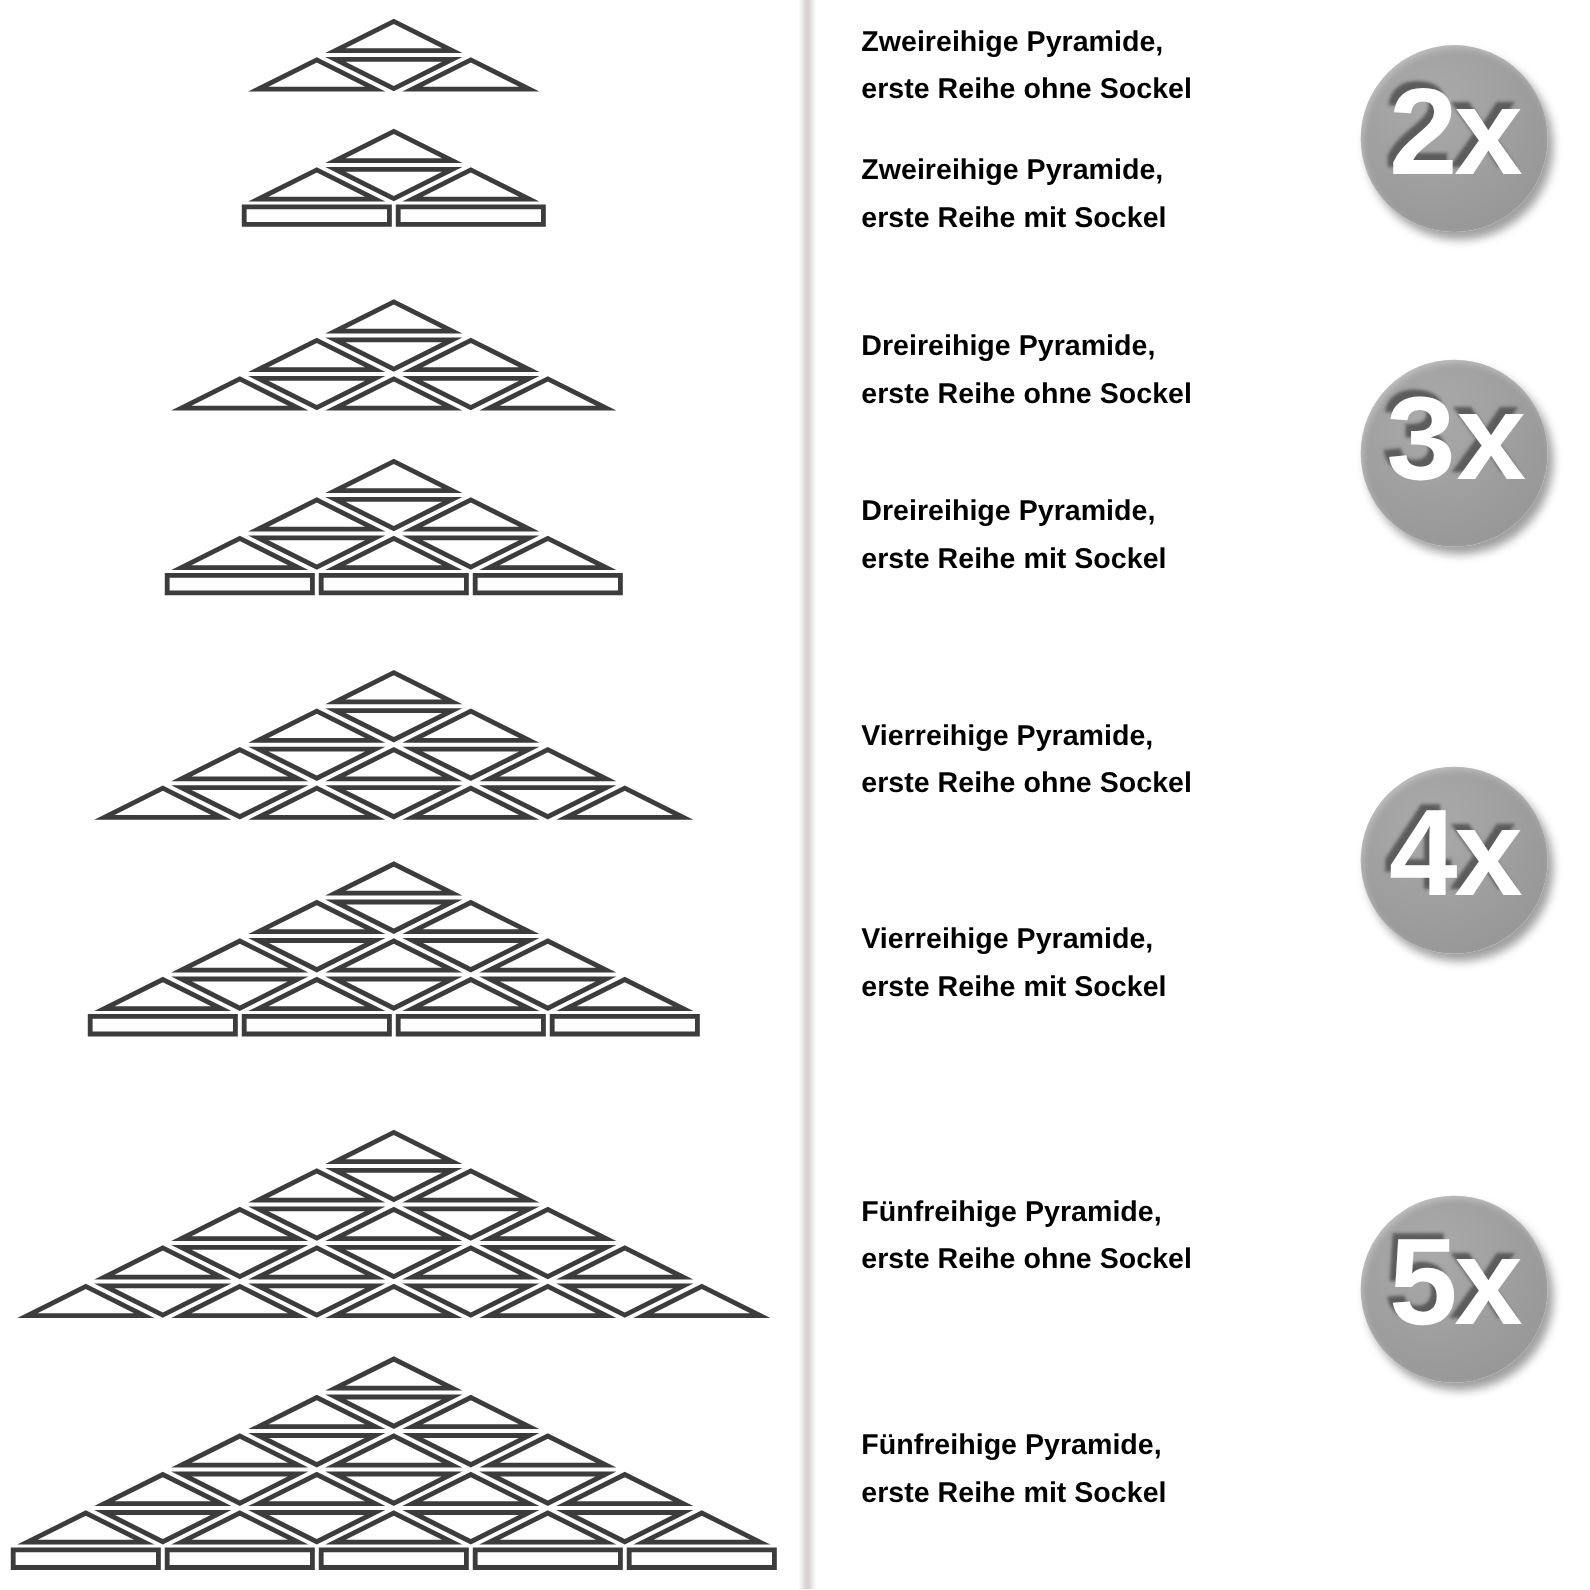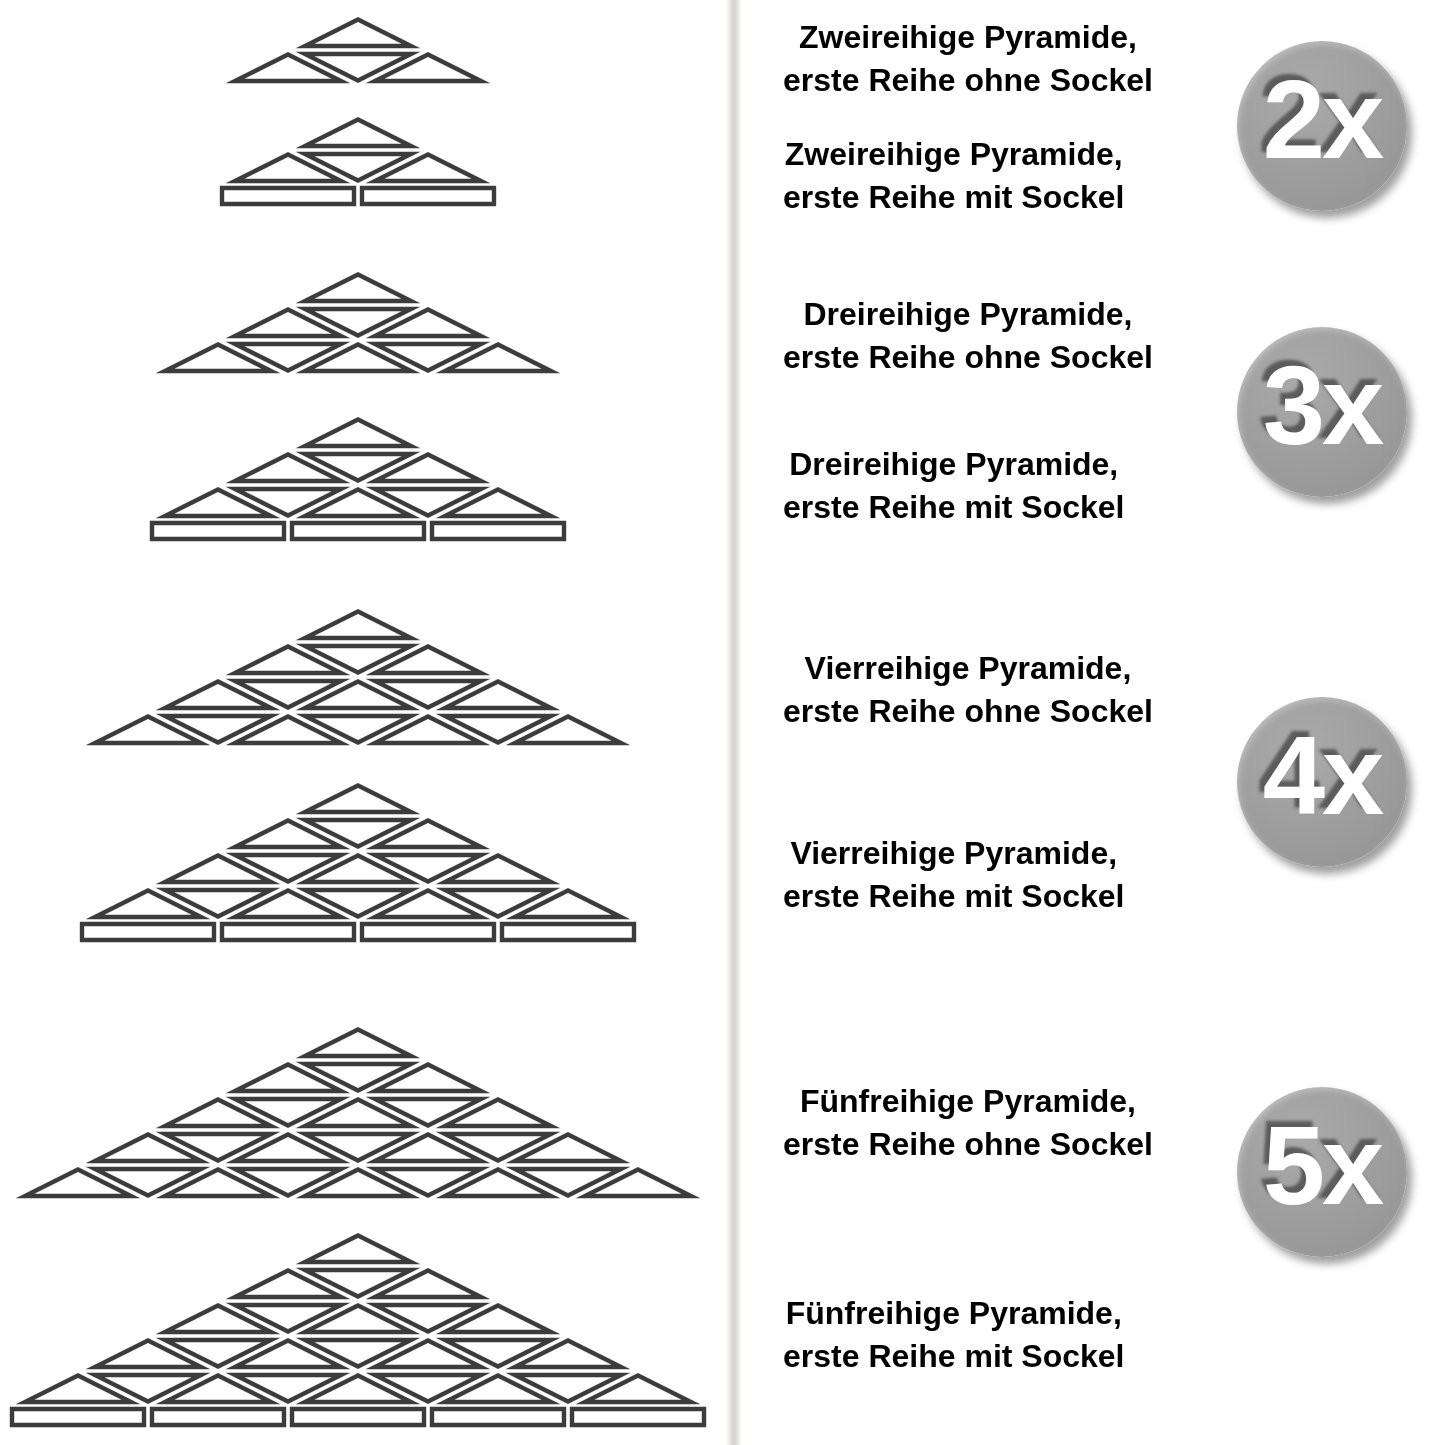--- a/index.html
+++ b/index.html
@@ -7,21 +7,21 @@
     position:relative;width:1445px;height:1445px;background:#ffffff;
     font-family:"Liberation Sans",sans-serif;overflow:hidden;
   }
   .divider{
     position:absolute;top:0;bottom:0;left:726px;width:16px;
     background:linear-gradient(to right,#ffffff 0%,#d9d4d4 42%,#d9d4d4 58%,#ffffff 100%);
   }
   .pyramid{position:absolute;}
   .label{
     position:absolute;left:783px;color:#000;font-weight:bold;
-    font-size:32px;line-height:43px;white-space:nowrap;text-align:center;
+    font-size:26px;line-height:43px;white-space:nowrap;text-align:left;
   }
   .badge{
     position:absolute;left:1237px;width:170px;height:170px;border-radius:50%;
     background:radial-gradient(circle at 38% 30%,#aaaaaa 0%,#989898 75%);
     box-shadow:5px 7px 9px rgba(0,0,0,.38), inset 2px 3px 6px rgba(255,255,255,.30);
     display:flex;align-items:center;justify-content:center;
   }
   .badge span{
     font-weight:bold;font-size:112px;color:#fff;letter-spacing:-3px;
     text-shadow:-5px -6px 3px rgba(86,86,86,.92);
@@ -64,21 +64,21 @@
     <div>erste Reihe ohne Sockel</div>
   </div>
   <div class="label" style="top: 1292px;">
     <div>Fünfreihige Pyramide,</div>
     <div>erste Reihe mit Sockel</div>
   </div>
 
   <div class="badge" style="top: 41px;">
     <span>2x</span>
   </div>
-  <div class="badge" style="top: 327px;">
+  <div class="badge" style="top: 327px; font-family: Liberation Mono, monospace;">
     <span>3x</span>
   </div>
   <div class="badge" style="top: 697px;">
     <span>4x</span>
   </div>
   <div class="badge" style="top: 1087px;">
     <span>5x</span>
   </div>
 
 <svg width="296" height="86" viewBox="-8 -8 296 86" class="pyramid" style="left: 210px; top: 7px;">

